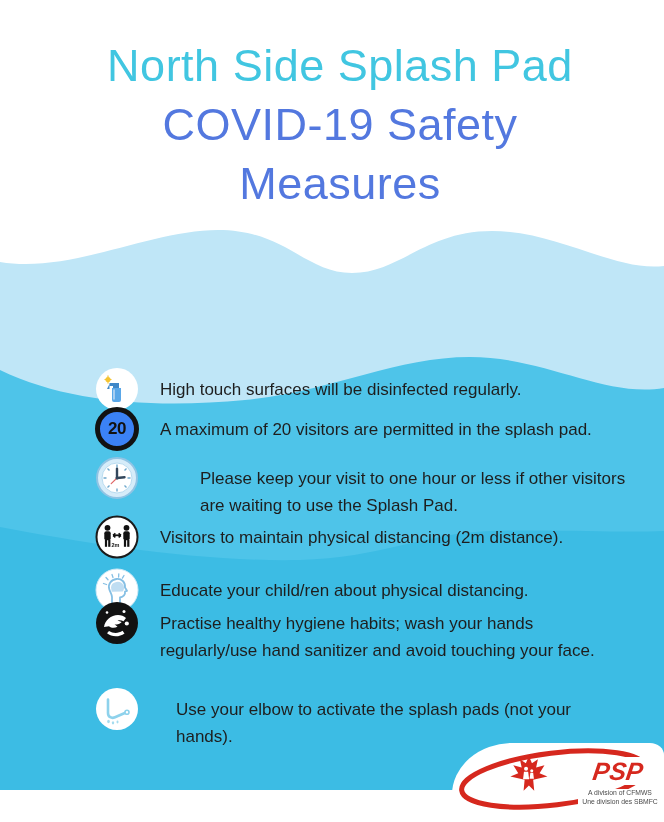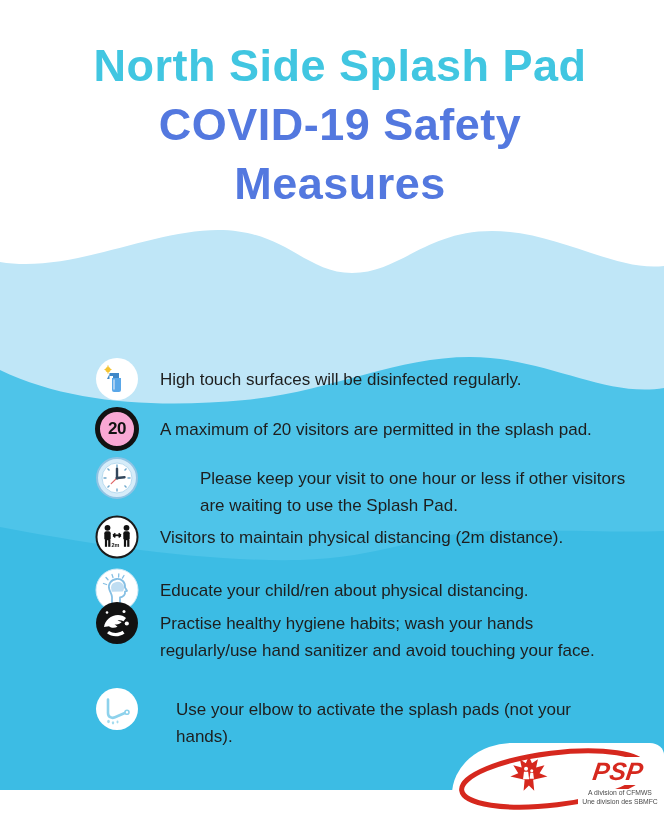--- a/index.html
+++ b/index.html
@@ -3,37 +3,37 @@
 <meta charset="utf-8">
 <style>
   html,body{margin:0;padding:0;}
   body{
     width:664px;height:822px;position:relative;background:#ffffff;
     font-family:"Liberation Sans",sans-serif;overflow:hidden;
   }
   .poster{position:absolute;inset:0;}
   
   .title-block{position:absolute;top:36px;left:0;width:664px;text-align:center;z-index:2;}
-  .title-line{font-weight:bold;font-size:45px;line-height:59px;letter-spacing:0.5px;margin-left:16px;}
+  .title-line{font-weight:normal;font-size:45px;line-height:59px;letter-spacing:0.5px;margin-left:16px;}
   .title-line.t1{color:var(--title-top);}
   .title-line.t2,.title-line.t3{color:var(--title-accent);}
   
   .waves{position:absolute;top:0;left:0;z-index:0;}
   .wave1{fill:var(--wave-light);}
   .wave2{fill:var(--wave-medium);}
   .wave3{fill:var(--wave-deep);}
   
   .row{position:absolute;left:95px;display:flex;align-items:flex-start;z-index:2;}
-  .r1{top:308px;} .r2{top:357px;} .r3{top:407px;} .r4{top:456px;gap:40px;}
+  .r1{top:308px;} .r2{top:367px;} .r3{top:407px;} .r4{top:456px;gap:40px;}
   .r5{top:515px;} .r6{top:568px;} .r7{top:601px;} .r8{top:687px;gap:16px;}
   .icon-wrap{width:44px;height:44px;flex:0 0 44px;position:relative;}
   .icon-wrap svg{display:block;width:44px;height:44px;}
   .icon-circle-20{
     box-sizing:border-box;width:44px;height:44px;border-radius:50%;
-    background:#f9a8d4;border:5px solid #121212;display:flex;align-items:center;justify-content:center;
+    background:#3b82f6;border:5px solid #121212;display:flex;align-items:center;justify-content:center;
     font-weight:800;font-size:17px;color:#121212;letter-spacing:-0.5px;
   }
   .m-text{margin-left:21px;padding-top:9px;width:495px;
     font-size:17px;line-height:27px;color:var(--body-text);}
   .m-text.narrow{width:470px;}
   
   .logo{
     position:absolute;left:452px;top:743px;width:212px;height:79px;
     background:#ffffff;border-radius:60px 14px 0 0 / 52px 12px 0 0;z-index:3;
   }

